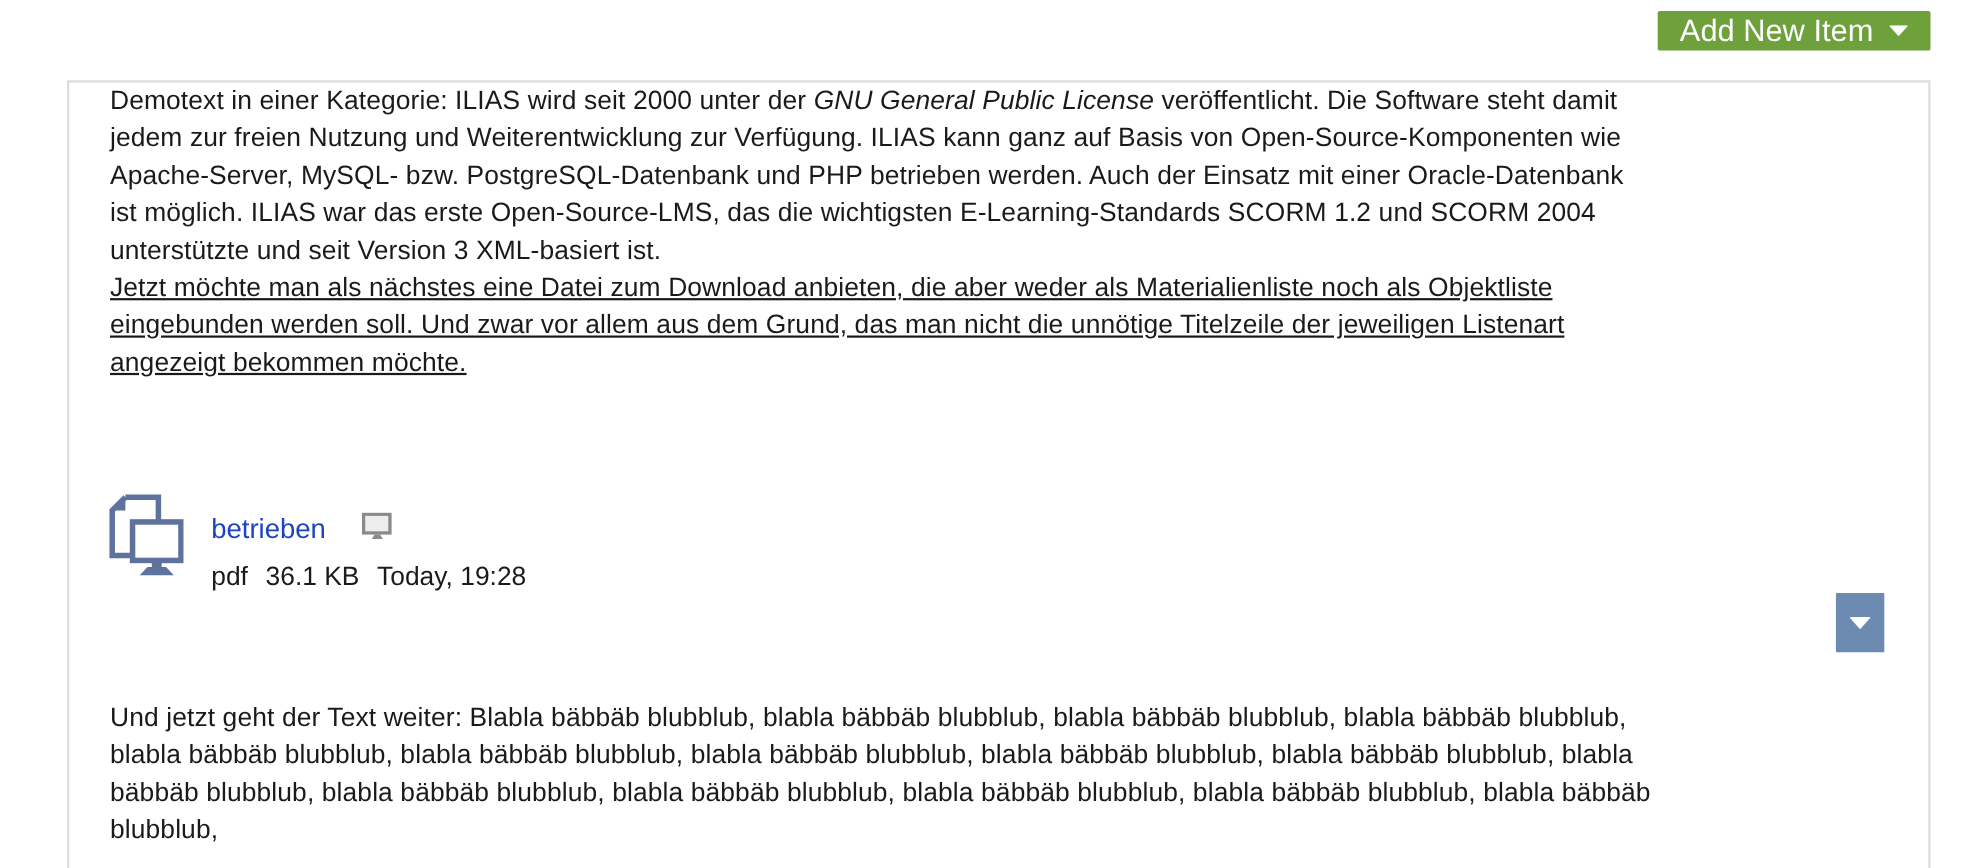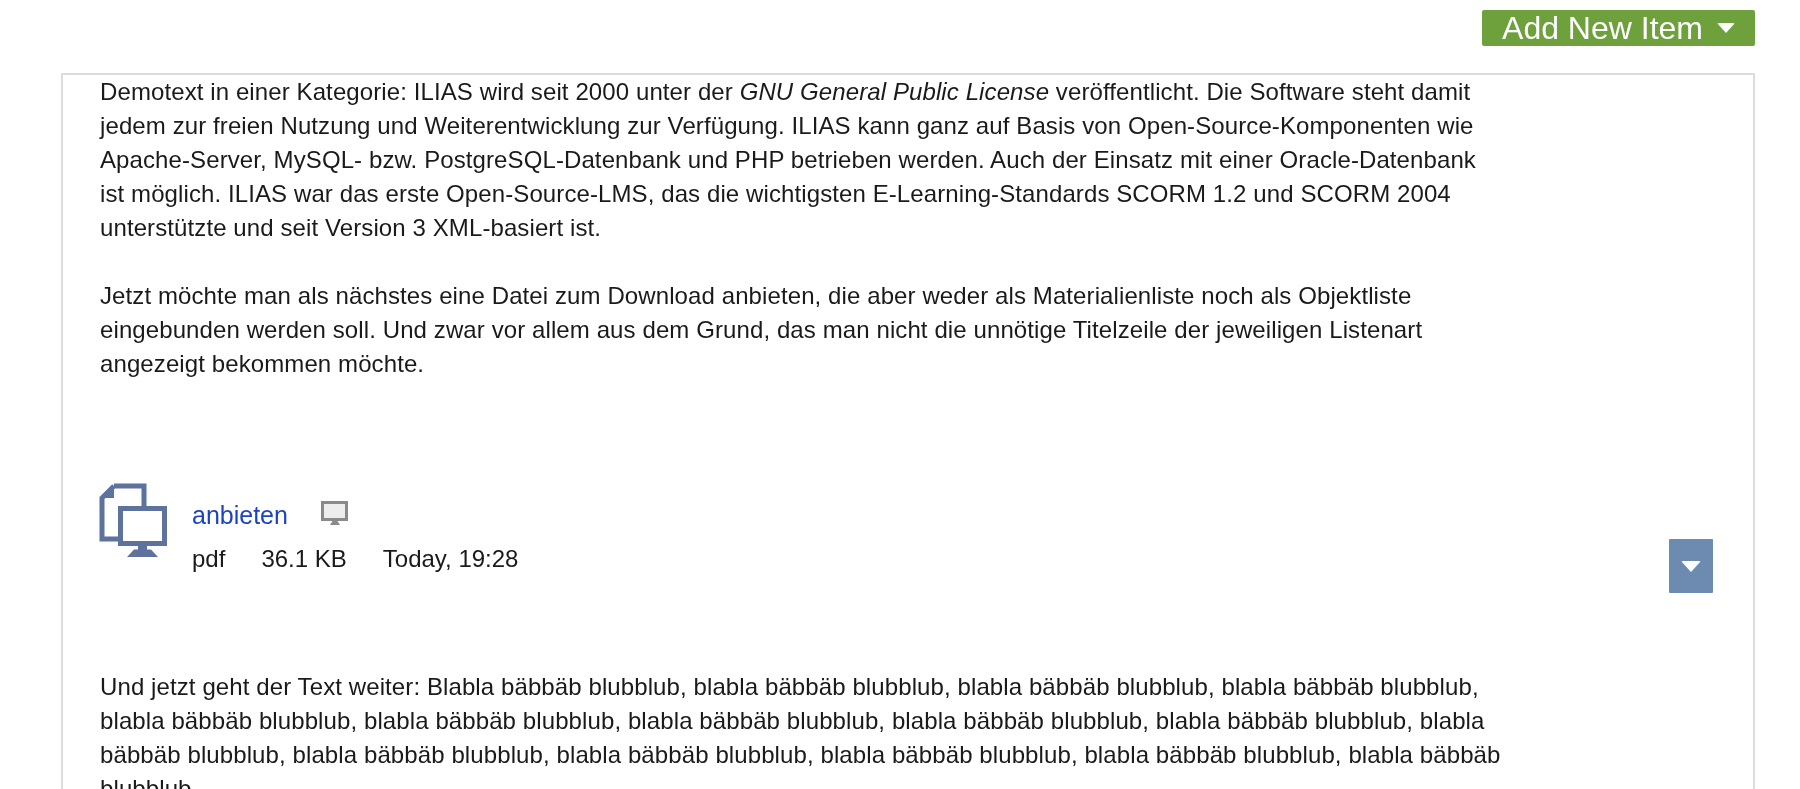--- a/index.html
+++ b/index.html
@@ -5,52 +5,52 @@
   html,body{margin:0;padding:0;}
   body{
     width:1800px;height:789px;overflow:hidden;position:relative;
     background:#ffffff;color:#1a1a1a;
     font-family:"Liberation Sans","DejaVu Sans",sans-serif;
   }
   
   .add-btn{
     position:absolute;top:10px;right:45px;height:28px;
     background:#6ea03c;color:#ffffff;border:none;border-radius:2px;
-    font-family:inherit;font-size:32px;padding:18px 20px;
+    font-family:inherit;font-size:28px;padding:18px 20px;
     display:flex;align-items:center;gap:14px;cursor:pointer;
   }
   .caret-down{
     width:0;height:0;
     border-left:9px solid transparent;border-right:9px solid transparent;
     border-top:10px solid #ffffff;border-radius:2px;
   }
   
   .card{
     position:absolute;left:61px;top:73px;width:1694px;height:1200px;
     background:#ffffff;border:2px solid #dcdcdc;box-sizing:border-box;
   }
   .card-inner{padding:0 37px;position:relative;}
   .para{
     font-size:24px;line-height:34px;letter-spacing:0.1px;margin:0;
     width:1406px;color:#1a1a1a;
   }
   .p1{}
-  .p2{margin-top:34px;}
+  .p2{text-decoration:underline;}
   .p3{margin-top:97px;}
   .it{font-style:italic;}
   
   .file-row{margin-top:102px;display:flex;align-items:flex-start;}
   .file-icon{flex:0 0 auto;margin-left:-3px;}
   .file-text{margin-left:25px;padding-top:17px;}
   .file-title-line{display:flex;align-items:center;}
   .file-link{
     font-size:25px;line-height:30px;color:#1c44c0;text-decoration:none;cursor:pointer;
   }
   .mini-monitor{margin-left:33px;display:inline-block;}
-  .file-meta{margin-top:15px;font-size:24px;line-height:28px;display:flex;gap:36px;}
+  .file-meta{margin-top:15px;font-size:24px;line-height:28px;display:flex;gap:16px;}
   
   .dropdown-btn{
     position:absolute;top:464px;right:40px;width:44px;height:54px;
     background:#6d8bb1;border:none;cursor:pointer;
     display:flex;align-items:center;justify-content:center;border-radius:1px;
   }
   .dropdown-btn .caret-down{
     border-left:10px solid transparent;border-right:10px solid transparent;
     border-top:11px solid #ffffff;
   }
@@ -75,21 +75,21 @@
         <svg width="70" height="80" viewBox="0 0 70 80">
           <path d="M17 3 H47 V25 M17 3 L5 15 V56 H22" fill="none" stroke="#5d739e" stroke-width="5"></path>
           <polygon points="17,3 17,15 5,15" fill="#5d739e"></polygon>
           <rect x="23.5" y="25.5" width="44" height="35" fill="#ffffff" stroke="#5d739e" stroke-width="5"></rect>
           <rect x="41" y="60.5" width="9" height="7" fill="#5d739e"></rect>
           <polygon points="30,74 61,74 54,66.5 37,66.5" fill="#5d739e"></polygon>
         </svg>
       </span>
       <div class="file-text">
         <div class="file-title-line">
-          <a class="file-link" href="#">anbieten</a>
+          <a class="file-link" href="#">betrieben</a>
           <span class="mini-monitor">
             <svg width="28" height="25" viewBox="0 0 28 25">
               <rect x="1.5" y="1.5" width="24" height="17" fill="#ededed" stroke="#8a8a8a" stroke-width="3"></rect>
               <polygon points="9,24 19,24 16.5,20 11.5,20" fill="#8a8a8a"></polygon>
             </svg>
           </span>
         </div>
         <div class="file-meta">
           <span>pdf</span>
           <span>36.1 KB</span>

